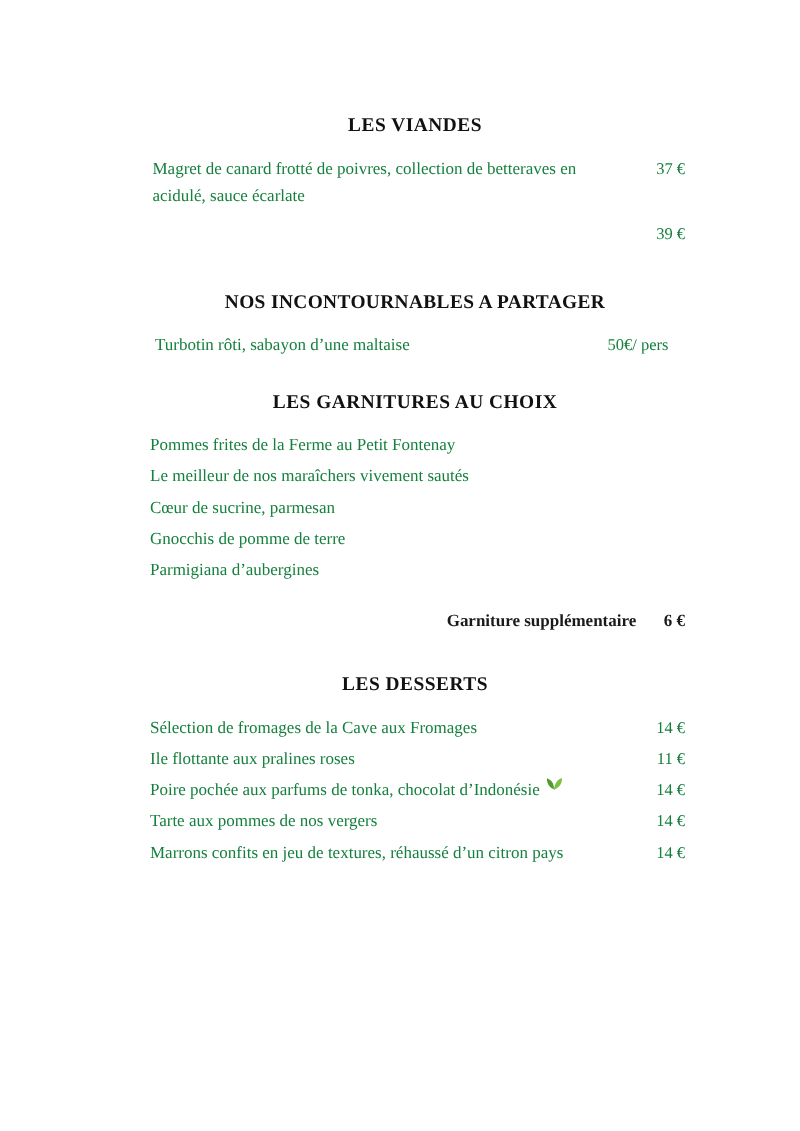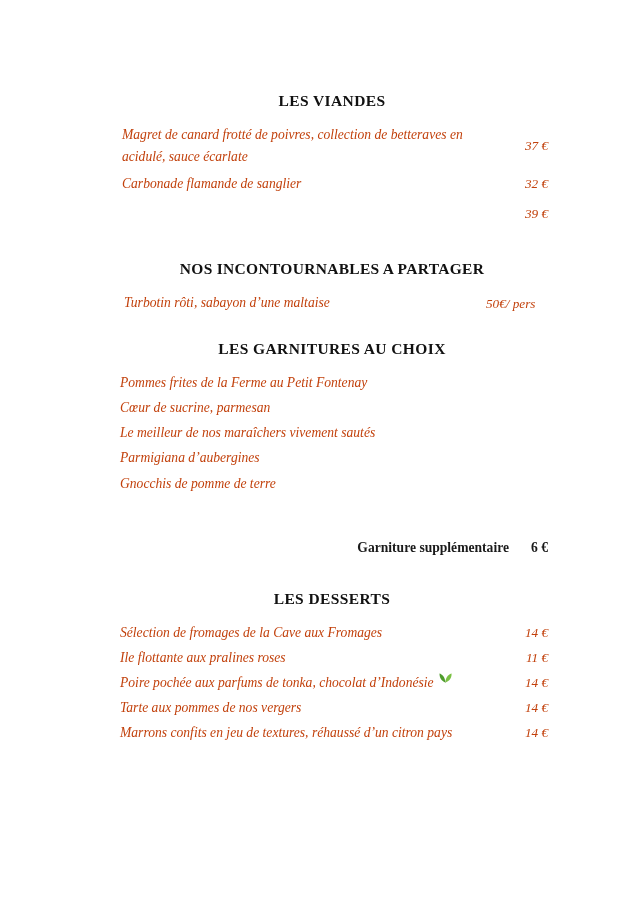--- a/index.html
+++ b/index.html
@@ -39,25 +39,24 @@
     color: #111111;
     margin: 0;
   }
   .section-title.wide { font-size: 15.5px; letter-spacing: 0.3px; }
 
   .items { margin: 0; padding: 0; list-style: none; }
 
   
   .item {
     display: flex;
-    align-items: center;
+    align-items: flex-start;
     font-size: 13.6px;
     line-height: 1.62;
-    color: #c2410c;
-    font-style: italic;
+    color: #15803d;
   }
   .item-name {
     flex: 0 1 auto;
     max-width: 372px;
   }
   .item-spacer { flex: 1 1 auto; }
   .item-price {
     flex: 0 0 auto;
     text-align: right;
     white-space: nowrap;
@@ -85,21 +84,21 @@
   .garnitures .item { margin-bottom: 3px; }
 
   .supp-row {
     display: flex;
     justify-content: flex-end;
     align-items: baseline;
     font-weight: bold;
     font-size: 13.6px;
     padding-right: 104px;
   }
-  .supp-label { margin-right: 22px; margin-top: 24px; }
+  .supp-label { margin-right: 22px; }
   .supp-price { white-space: nowrap; }
 
   
   .desserts { padding-left: 108px; padding-right: 104px; }
   .desserts .item { margin-bottom: 3px; }
   .desserts .item-name { max-width: 360px; }
   .desserts .item-price { width: 40px; }
 
   .leaf-icon {
     display: inline-block;
@@ -125,25 +124,20 @@
 
     <div class="section">
       <div class="section-title">LES VIANDES</div>
       <div class="title-gap"></div>
       <ul class="items viandes">
         <li class="item row-tall">
           <span class="item-name">Magret de canard frotté de poivres, collection de betteraves en acidulé, sauce écarlate</span>
           <span class="item-spacer"></span>
           <span class="item-price">37 €</span>
         </li>
-        <li class="item">
-          <span class="item-name">Carbonade flamande de sanglier</span>
-          <span class="item-spacer"></span>
-          <span class="item-price">32 €</span>
-        </li>
         <li class="item" style="margin-top:8px">
           <span class="item-spacer"></span>
           <span class="item-price">39 €</span>
         </li>
       </ul>
     </div>
 
     <div class="spacer-xl"></div>
 
     <div class="section">
@@ -161,30 +155,30 @@
     <div class="spacer-lg"></div>
 
     <div class="section">
       <div class="section-title">LES GARNITURES AU CHOIX</div>
       <div class="title-gap"></div>
       <ul class="items garnitures">
         <li class="item">
           <span class="item-name">Pommes frites de la Ferme au Petit Fontenay</span>
         </li>
         <li class="item">
+          <span class="item-name">Le meilleur de nos maraîchers vivement sautés</span>
+        </li>
+        <li class="item">
           <span class="item-name">Cœur de sucrine, parmesan</span>
         </li>
         <li class="item">
-          <span class="item-name">Le meilleur de nos maraîchers vivement sautés</span>
+          <span class="item-name">Gnocchis de pomme de terre</span>
         </li>
         <li class="item">
           <span class="item-name">Parmigiana d’aubergines</span>
-        </li>
-        <li class="item">
-          <span class="item-name">Gnocchis de pomme de terre</span>
         </li>
       </ul>
       <div class="spacer-md"></div>
       <div class="supp-row">
         <span class="supp-label">Garniture supplémentaire</span>
         <span class="supp-price">6 €</span>
       </div>
     </div>
 
     <div class="spacer-xl"></div>

